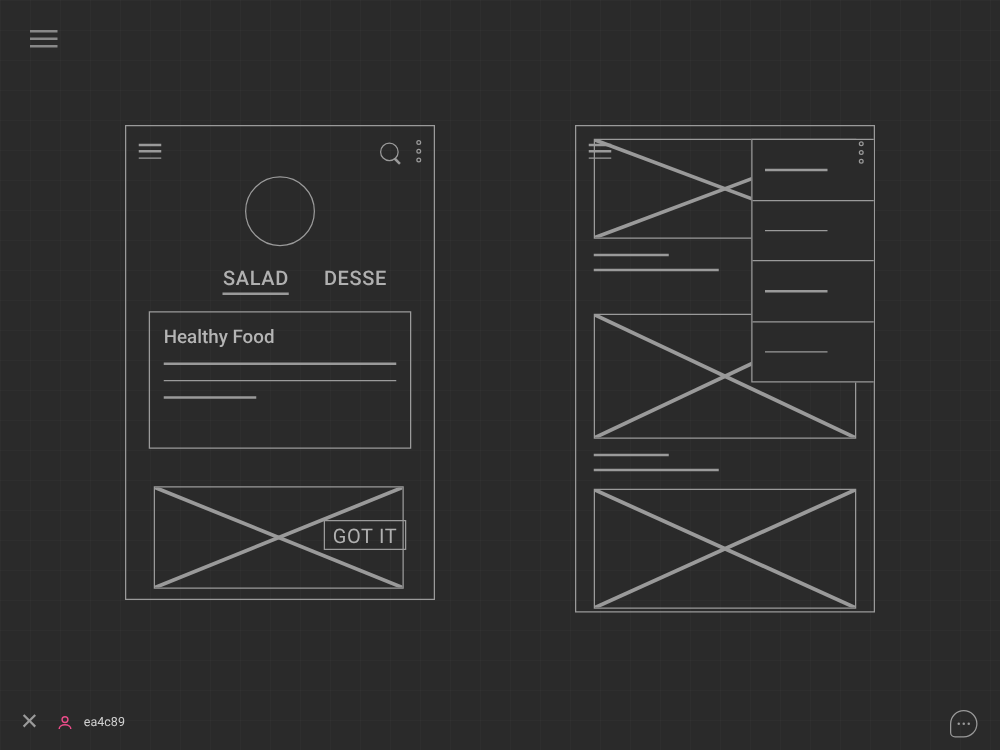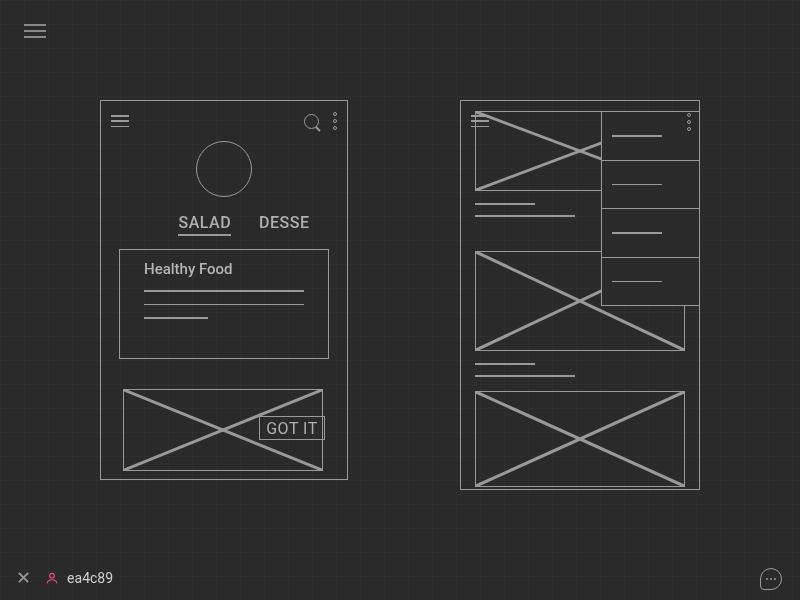--- a/index.html
+++ b/index.html
@@ -86,21 +86,21 @@
       letter-spacing: 0.5px;
     }
     .tab { cursor: pointer; }
     .tab.active { border-bottom: 2px solid #9a9a9a; padding-bottom: 2px; }
 
     .card {
       position: absolute;
       top: 148px; left: 18px;
       width: 210px; height: 110px;
       border: 1.5px solid #9a9a9a;
-      padding: 10px 24px;
+      padding: 10px 11px;
     }
     .card-title {
       font-size: 15px; color: #b5b5b5; font-weight: 500;
     }
     .skeleton-line { height: 1.5px; background: #9a9a9a; margin-top: 12px; }
     .skeleton-line.short { width: 40%; }
 
     .wf-img {
       position: absolute;
       border: 1.5px solid #9a9a9a;
@@ -168,21 +168,21 @@
       padding: 0 16px;
       gap: 14px;
     }
     .close-x {
       font-size: 18px; color: #9a9a9a; cursor: pointer;
       font-weight: 300; line-height: 1;
     }
     .user-icn { display:flex; align-items:center; }
     .user-chip {
       display:flex; align-items:center; gap: 8px;
-      color: #d0d0d0; font-size: 14px;
+      color: #d0d0d0; font-size: 10px;
     }
     .chat-btn {
       position: absolute; right: 18px; bottom: 10px;
       width: 22px; height: 22px;
       border: 1.5px solid #9a9a9a;
       border-radius: 50% 50% 50% 4px;
       cursor: pointer;
       display:flex; align-items:center; justify-content:center;
     }
     .chat-btn .dots { display:flex; gap:2px; }

